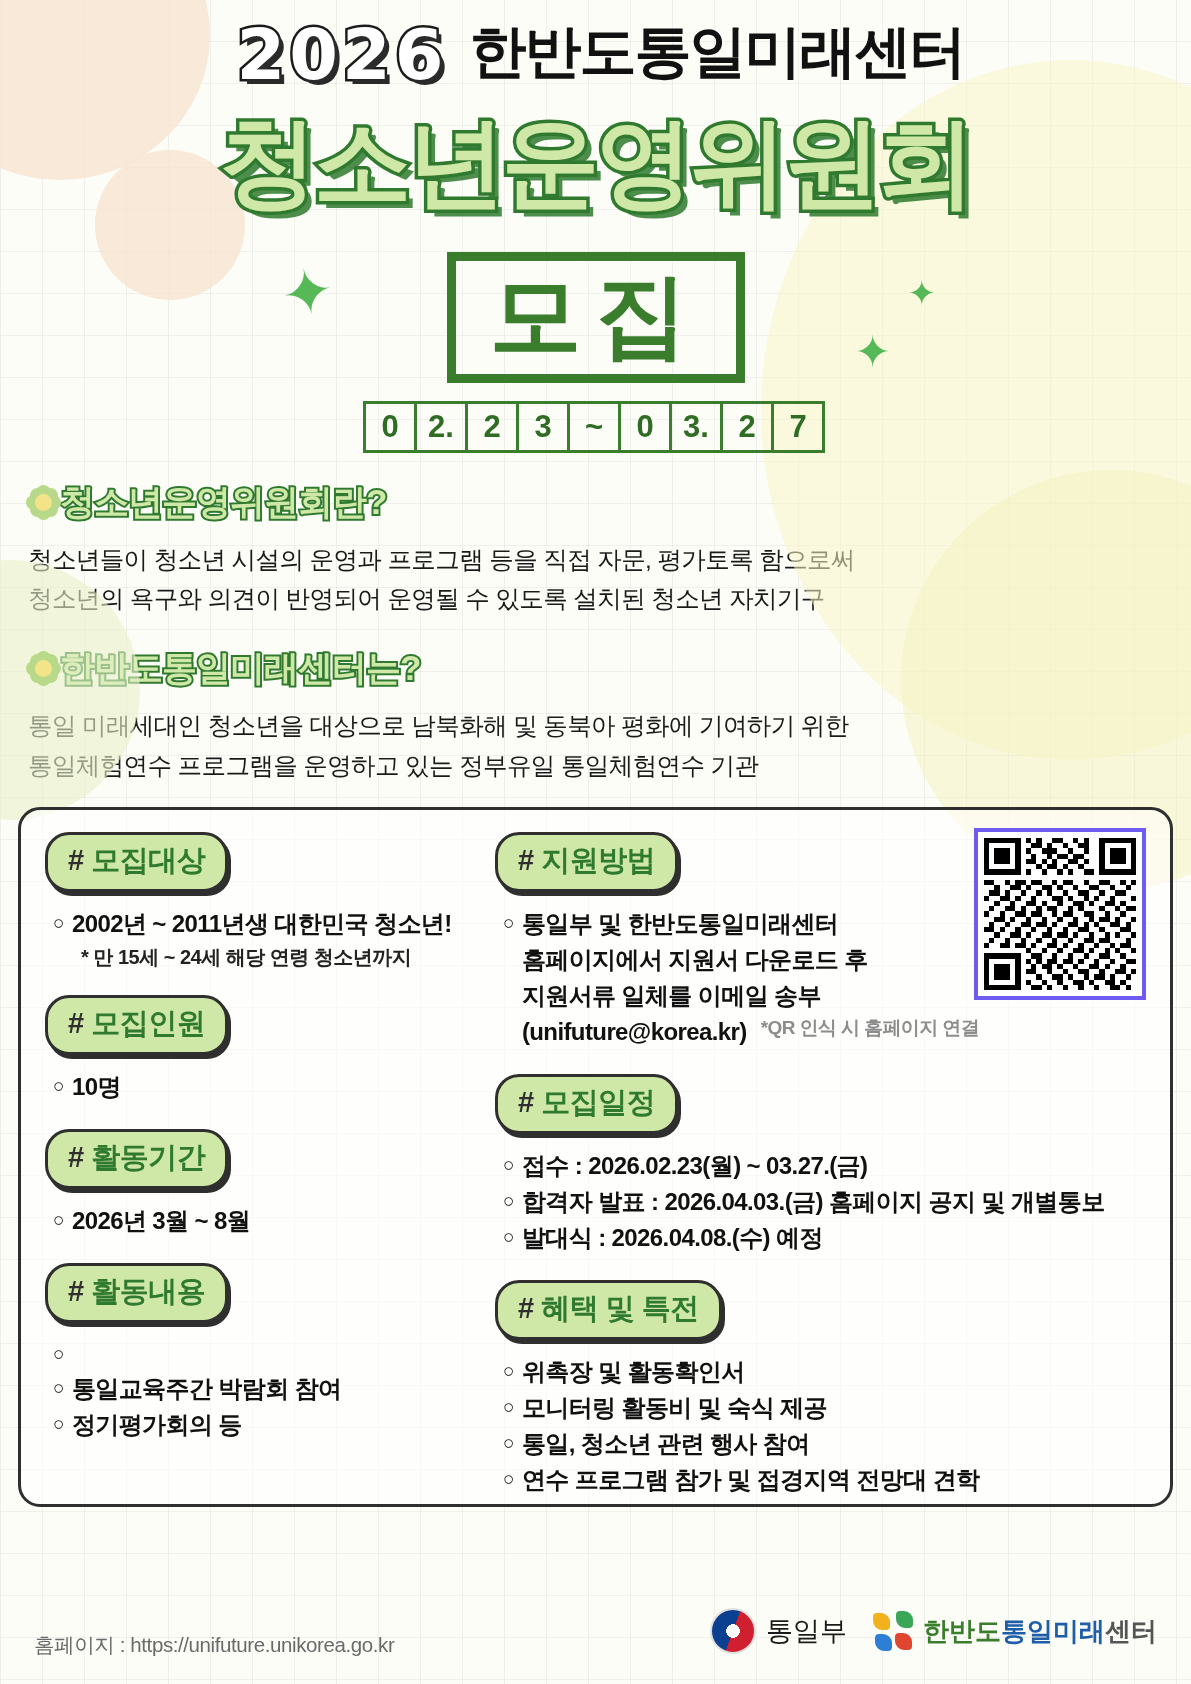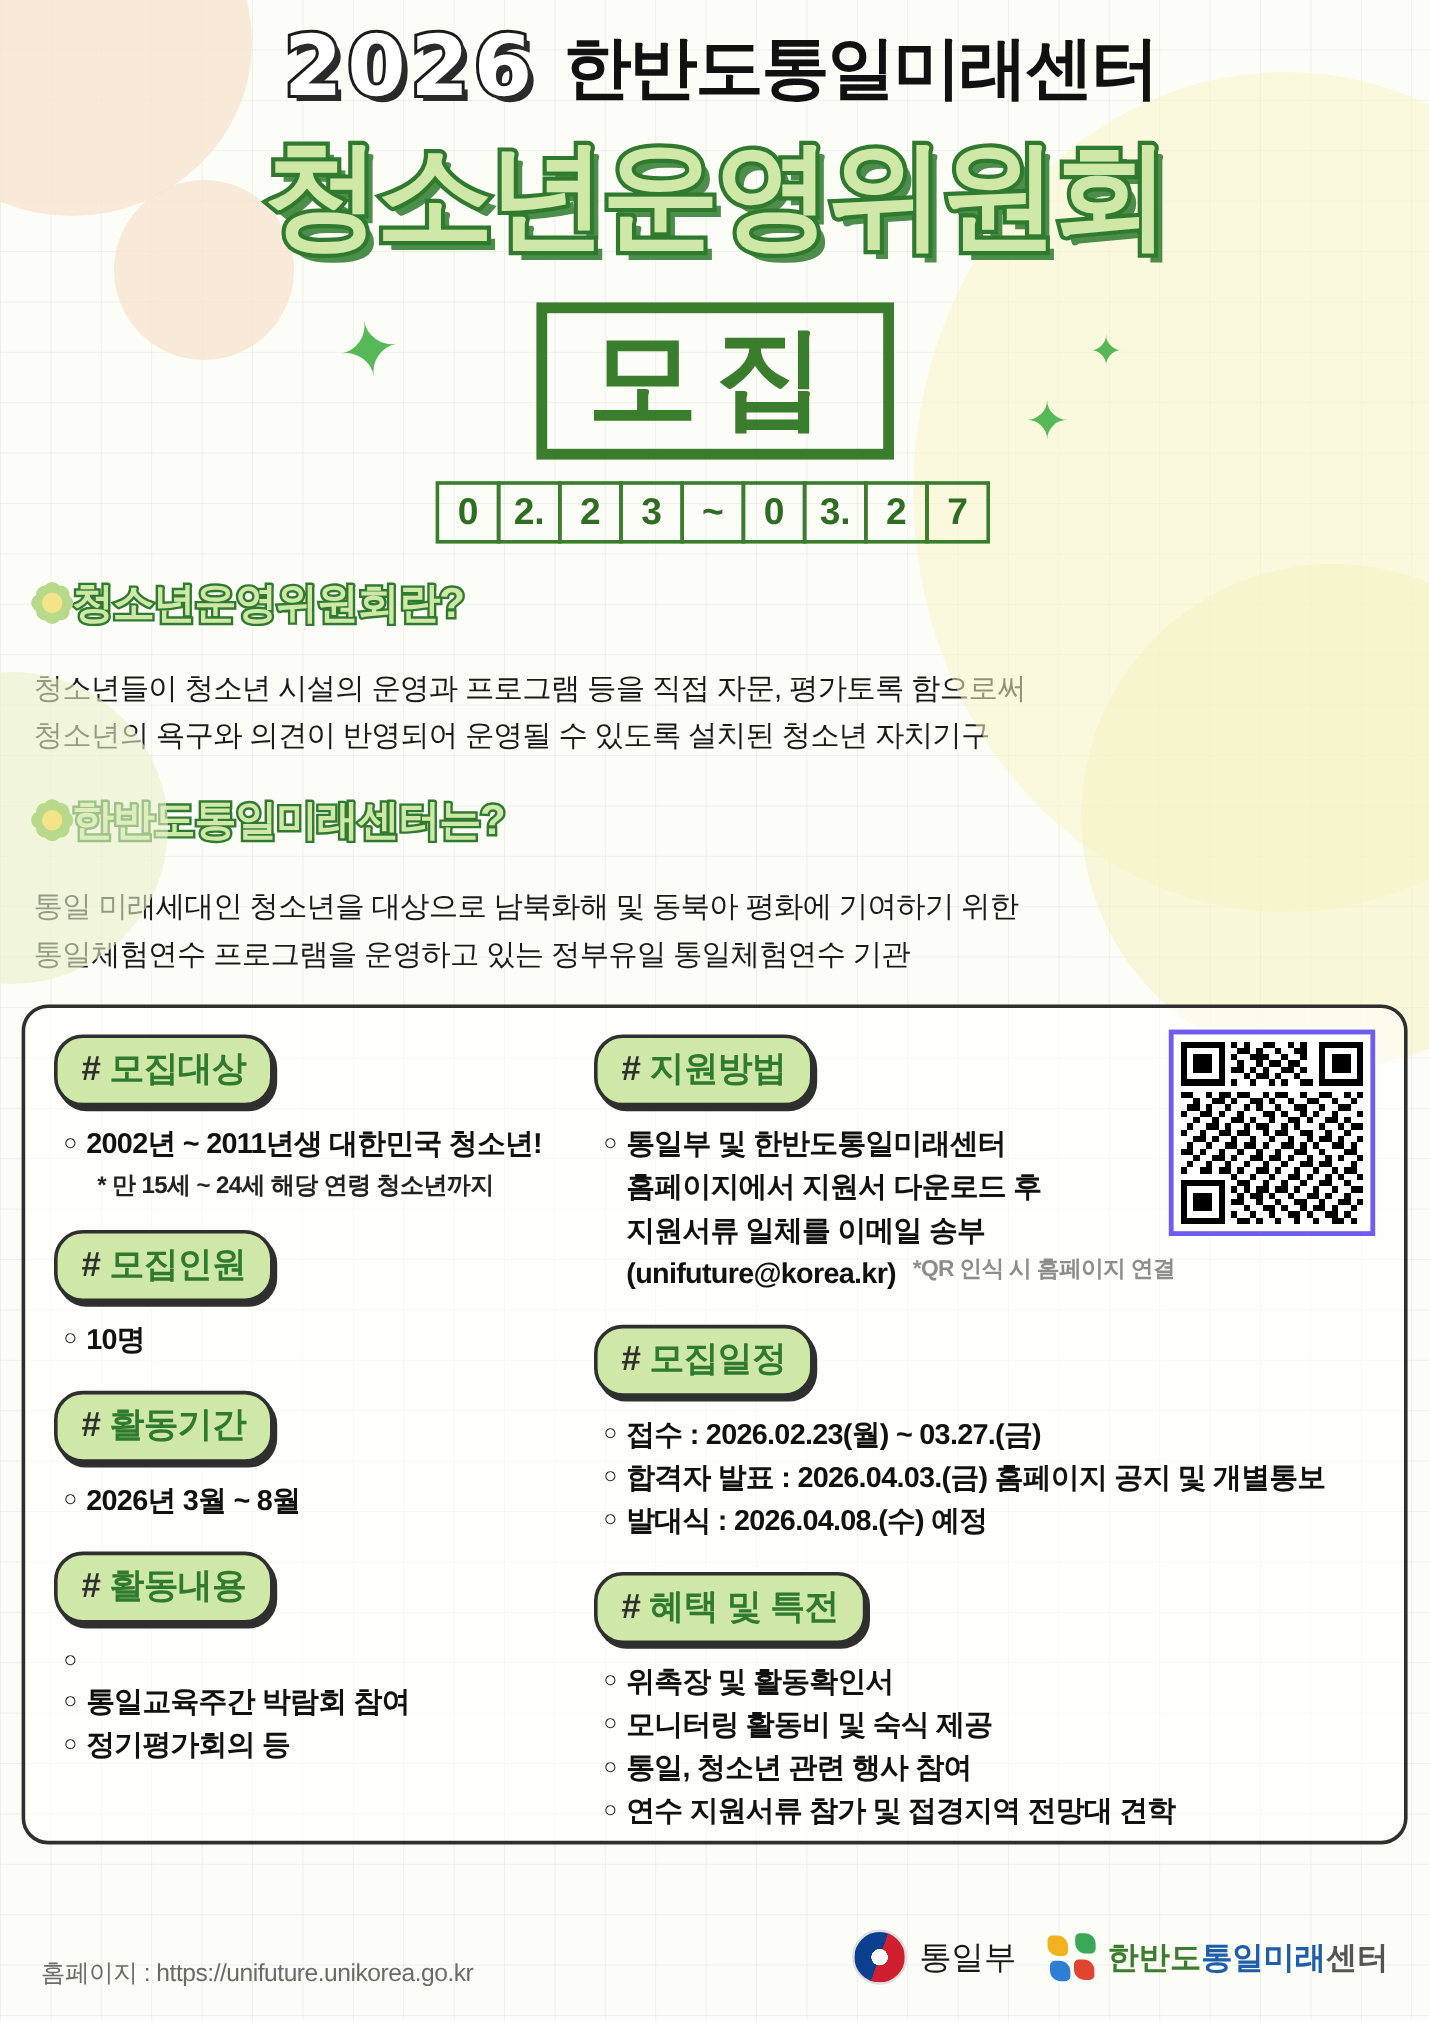--- a/index.html
+++ b/index.html
@@ -43,21 +43,21 @@
     background: #e7f0c9; opacity: .6;
   }
 
   
   .header {
     position: relative;
     text-align: center;
     padding-top: 14px;
   }
   .line1 {
-    display: flex; align-items: flex-end; justify-content: center; gap: 22px;
+    display: flex; align-items: flex-start; justify-content: center; gap: 22px;
     margin-left: 10px;
   }
   .year {
     font-size: 70px; font-weight: 900; letter-spacing: 4px;
     color: #ffffff;
     -webkit-text-stroke: 5px #1b1b1b;
     paint-order: stroke fill;
     font-family: "DejaVu Sans", sans-serif;
     text-shadow: 5px 5px 0 #2a2a2a;
   }
@@ -129,21 +129,21 @@
     position: absolute; left: 9px; top: 9px; width: 17px; height: 17px;
     border-radius: 50%; background: #f3e48a;
   }
   .qtitle {
     font-size: 35px; font-weight: 900; letter-spacing: -1px;
     color: #cfe8a8;
     -webkit-text-stroke: 4px #2f7a2f;
     paint-order: stroke fill;
   }
   .qbody {
-    margin-top: 29px; margin-left: 2px;
+    margin-top: 14px; margin-left: 2px;
     font-size: 24.5px; line-height: 1.62; color: #1a1a1a; letter-spacing: -0.6px;
   }
 
   
   .card {
     position: relative;
     margin: 22px 18px 0 18px;
     border: 3px solid #2f2f2f;
     border-radius: 22px;
     background: rgba(255,255,255,0.55);
@@ -638,21 +638,21 @@
           <div class="item">
               <span class="bullet">○</span>
               <span>모니터링 활동비 및 숙식 제공</span>
             </div>
           <div class="item">
               <span class="bullet">○</span>
               <span>통일, 청소년 관련 행사 참여</span>
             </div>
           <div class="item">
               <span class="bullet">○</span>
-              <span>연수 지원서류 참가 및 접경지역 전망대 견학</span>
+              <span>연수 프로그램 참가 및 접경지역 전망대 견학</span>
             </div>
         </div>
       </div>
     </div>
   </div>
 
   <div class="footer">
     <div class="fnote">
       <div>홈페이지 : https://unifuture.unikorea.go.kr</div>
     </div>

